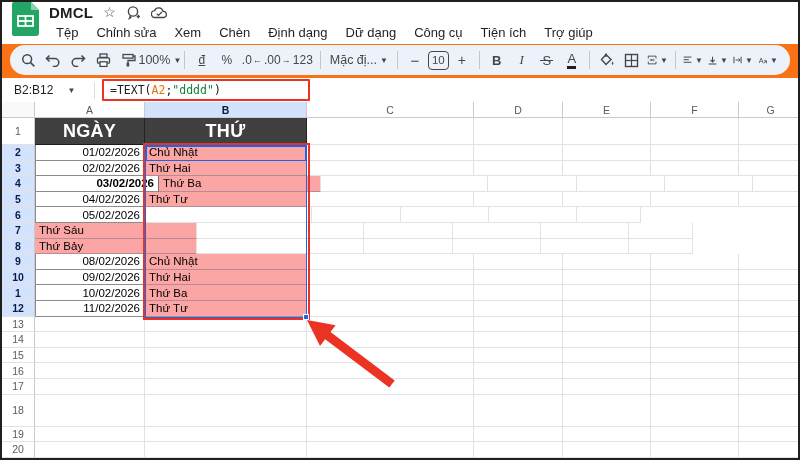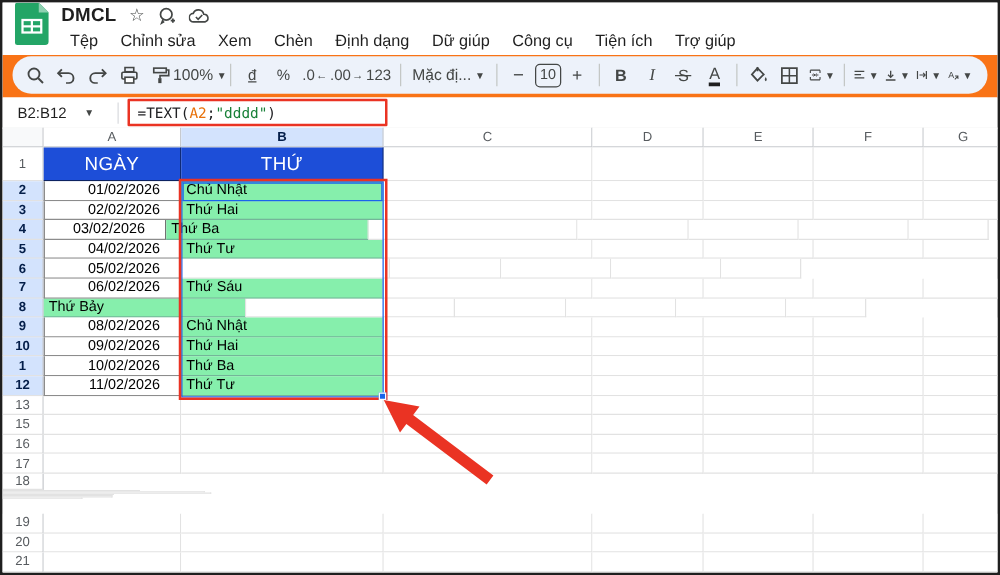--- a/index.html
+++ b/index.html
@@ -47,23 +47,23 @@
   .grid { position:absolute; left:0; top:100px; right:0; bottom:0; background:#fff; overflow:hidden; }
   .g-row { display:flex; }
   .colhead-row { height:16px; }
   .colhead, .corner { background:#ffffff; border-right:1px solid #c7cace; border-bottom:1px solid #c7cace; font-size:10.5px; color:#575b5f; display:flex; align-items:center; justify-content:center; flex:0 0 auto; }
   .corner { background:#f8f9fa; }
   .colhead.sel { background:#d3e3fd; color:#041e49; font-weight:700; }
   .rownum { width:33px; flex:0 0 auto; background:#fff; border-right:1px solid #c7cace; border-bottom:1px solid #e2e2e2; font-size:10.5px; color:#575b5f; display:flex; align-items:center; justify-content:center; }
   .rownum.sel { background:#d3e3fd; color:#041e49; font-weight:700; }
   .cell { flex:0 0 auto; border-right:1px solid #e2e2e2; border-bottom:1px solid #e2e2e2; font-size:11.5px; color:#000; display:flex; align-items:center; overflow:hidden; white-space:nowrap; background:#fff; }
   .hdr-row { height:27px; }
-  .cell.green { background:#1d4ed8; color:#fff; font-weight:400; font-size:15px; justify-content:center; border-right:1px solid rgba(0,0,0,.45); border-bottom:1px solid rgba(0,0,0,.55); letter-spacing:.3px; }
-  .cell.date { justify-content:flex-end; padding-right:16px; border-right:1px solid rgba(0,0,0,.55); border-bottom:1px solid rgba(0,0,0,.45); border-left:1px solid rgba(0,0,0,.45); }
-  .cell.day { justify-content:flex-start; padding-left:4px; background:#86efac; border-bottom:1px solid rgba(95,110,130,.45); }
+  .cell.green { background:#404040; color:#fff; font-weight:700; font-size:18px; justify-content:center; border-right:1px solid rgba(0,0,0,.45); border-bottom:1px solid rgba(0,0,0,.55); letter-spacing:.3px; }
+  .cell.date { justify-content:flex-end; padding-right:4px; border-right:1px solid rgba(0,0,0,.55); border-bottom:1px solid rgba(0,0,0,.45); border-left:1px solid rgba(0,0,0,.45); }
+  .cell.day { justify-content:flex-start; padding-left:4px; background:#fca5a5; border-bottom:1px solid rgba(95,110,130,.45); }
   .sel-rect { position:absolute; border:2px solid #ea3323; pointer-events:none; }
   .sel-rect-blue { position:absolute; border:1.5px solid #1a65eb; pointer-events:none; }
   .active-cell { position:absolute; border:1.5px solid #1a65eb; pointer-events:none; }
   .fill-handle { position:absolute; width:6px; height:6px; background:#1a65eb; border:1px solid #fff; pointer-events:none; }
   .arrow-overlay { position:absolute; left:0; top:0; width:796px; height:456px; pointer-events:none; }
 </style>
 </head>
 <body>
 
 <div class="app">
@@ -94,21 +94,21 @@
               <path d="M5.7 7.6 l1.8 1.8 3.3-3.4" fill="none" stroke="#444746" stroke-width="1.3"></path>
             </svg>
         </span>
       </div>
       <div class="menu-row">
         <span class="menu-item">Tệp</span>
         <span class="menu-item">Chỉnh sửa</span>
         <span class="menu-item">Xem</span>
         <span class="menu-item">Chèn</span>
         <span class="menu-item">Định dạng</span>
-        <span class="menu-item">Dữ giúp</span>
+        <span class="menu-item">Dữ dạng</span>
         <span class="menu-item">Công cụ</span>
         <span class="menu-item">Tiện ích</span>
         <span class="menu-item">Trợ giúp</span>
       </div>
     </div>
   </div>
 
   <div class="toolbar-wrap">
     <div class="toolbar">
       <span class="tbtn">
@@ -282,21 +282,21 @@
         <div class="cell date" style="width: 110px;">02/02/2026</div>
         <div class="cell day" style="width: 162px;">Thứ Hai</div>
         <div class="cell" style="width: 167px;"></div>
         <div class="cell" style="width: 89px;"></div>
         <div class="cell" style="width: 88px;"></div>
         <div class="cell" style="width: 88px;"></div>
         <div class="cell" style="width: 64px;"></div>
       </div>
       <div class="g-row" style="height: 15.6px;">
         <div class="rownum sel">4</div>
-        <div class="cell date" style="width: 98px;">03/02/2026</div>
+        <div class="cell date" style="width: 124px; font-weight: bold;">03/02/2026</div>
         <div class="cell day" style="width: 162px;">Thứ Ba</div>
         <div class="cell" style="width: 167px;"></div>
         <div class="cell" style="width: 89px;"></div>
         <div class="cell" style="width: 88px;"></div>
         <div class="cell" style="width: 88px;"></div>
         <div class="cell" style="width: 64px;"></div>
       </div>
       <div class="g-row" style="height: 15.6px;">
         <div class="rownum sel">5</div>
         <div class="cell date" style="width: 110px;">04/02/2026</div>
@@ -311,21 +311,20 @@
         <div class="rownum sel">6</div>
         <div class="cell date" style="width: 110px;">05/02/2026</div>
         <div class="cell" style="width: 167px;"></div>
         <div class="cell" style="width: 89px;"></div>
         <div class="cell" style="width: 88px;"></div>
         <div class="cell" style="width: 88px;"></div>
         <div class="cell" style="width: 64px;"></div>
       </div>
       <div class="g-row" style="height: 15.6px;">
         <div class="rownum sel">7</div>
-        <div class="cell date" style="width: 110px;">06/02/2026</div>
         <div class="cell day" style="width: 162px;">Thứ Sáu</div>
         <div class="cell" style="width: 167px;"></div>
         <div class="cell" style="width: 89px;"></div>
         <div class="cell" style="width: 88px;"></div>
         <div class="cell" style="width: 88px;"></div>
         <div class="cell" style="width: 64px;"></div>
       </div>
       <div class="g-row" style="height: 15.6px;">
         <div class="rownum sel">8</div>
         <div class="cell day" style="width: 162px;">Thứ Bảy</div>
@@ -379,20 +378,30 @@
         <div class="rownum">13</div>
         <div class="cell" style="width: 110px;"></div>
         <div class="cell" style="width: 162px;"></div>
         <div class="cell" style="width: 167px;"></div>
         <div class="cell" style="width: 89px;"></div>
         <div class="cell" style="width: 88px;"></div>
         <div class="cell" style="width: 88px;"></div>
         <div class="cell" style="width: 64px;"></div>
       </div>
       <div class="g-row" style="height: 15.6px;">
+        <div class="rownum">14</div>
+        <div class="cell" style="width: 110px;"></div>
+        <div class="cell" style="width: 162px;"></div>
+        <div class="cell" style="width: 167px;"></div>
+        <div class="cell" style="width: 89px;"></div>
+        <div class="cell" style="width: 88px;"></div>
+        <div class="cell" style="width: 88px;"></div>
+        <div class="cell" style="width: 64px;"></div>
+      </div>
+      <div class="g-row" style="height: 15.6px;">
         <div class="rownum">15</div>
         <div class="cell" style="width: 110px;"></div>
         <div class="cell" style="width: 162px;"></div>
         <div class="cell" style="width: 167px;"></div>
         <div class="cell" style="width: 89px;"></div>
         <div class="cell" style="width: 88px;"></div>
         <div class="cell" style="width: 88px;"></div>
         <div class="cell" style="width: 64px;"></div>
       </div>
       <div class="g-row" style="height: 15.6px;">
@@ -408,21 +417,21 @@
       <div class="g-row" style="height: 15.6px;">
         <div class="rownum">17</div>
         <div class="cell" style="width: 110px;"></div>
         <div class="cell" style="width: 162px;"></div>
         <div class="cell" style="width: 167px;"></div>
         <div class="cell" style="width: 89px;"></div>
         <div class="cell" style="width: 88px;"></div>
         <div class="cell" style="width: 88px;"></div>
         <div class="cell" style="width: 64px;"></div>
       </div>
-      <div class="g-row" style="height: 32px; flex-direction: column;">
+      <div class="g-row" style="height: 32px;">
         <div class="rownum">18</div>
         <div class="cell" style="width: 110px;"></div>
         <div class="cell" style="width: 162px;"></div>
         <div class="cell" style="width: 167px;"></div>
         <div class="cell" style="width: 89px;"></div>
         <div class="cell" style="width: 88px;"></div>
         <div class="cell" style="width: 88px;"></div>
         <div class="cell" style="width: 64px;"></div>
       </div>
       <div class="g-row" style="height: 15.6px;">

